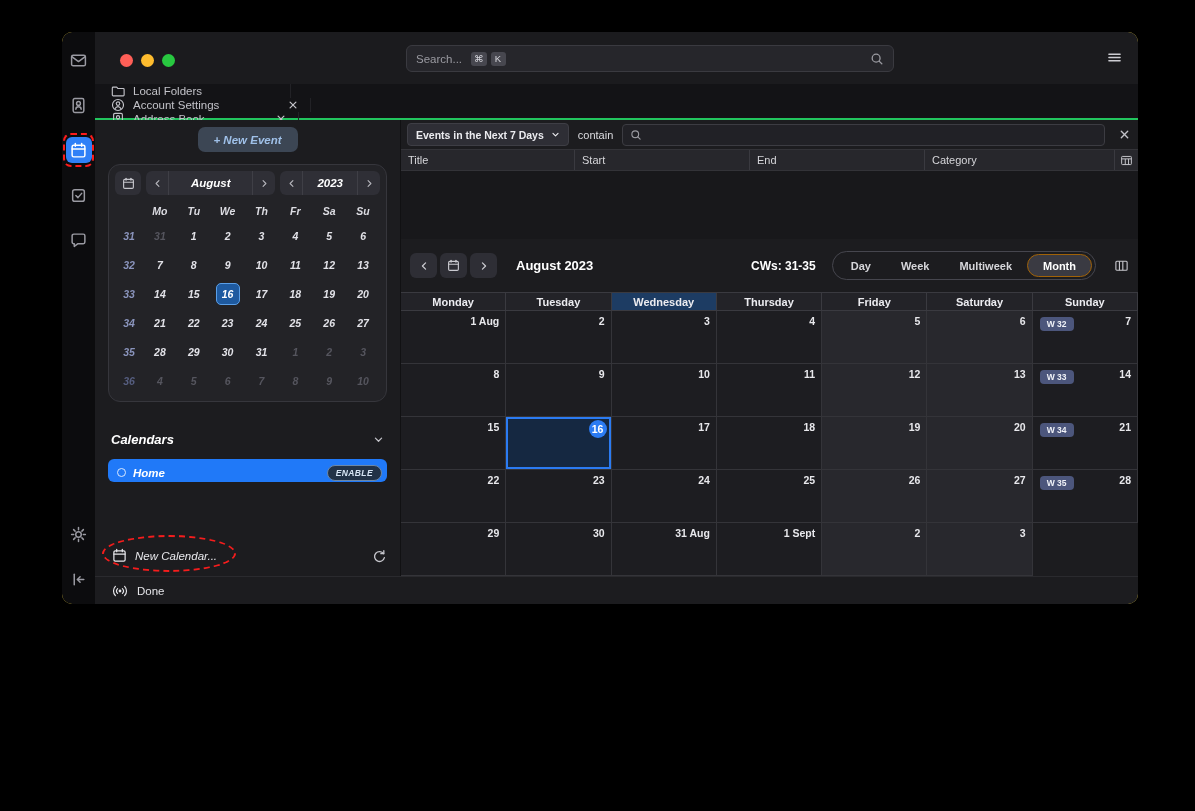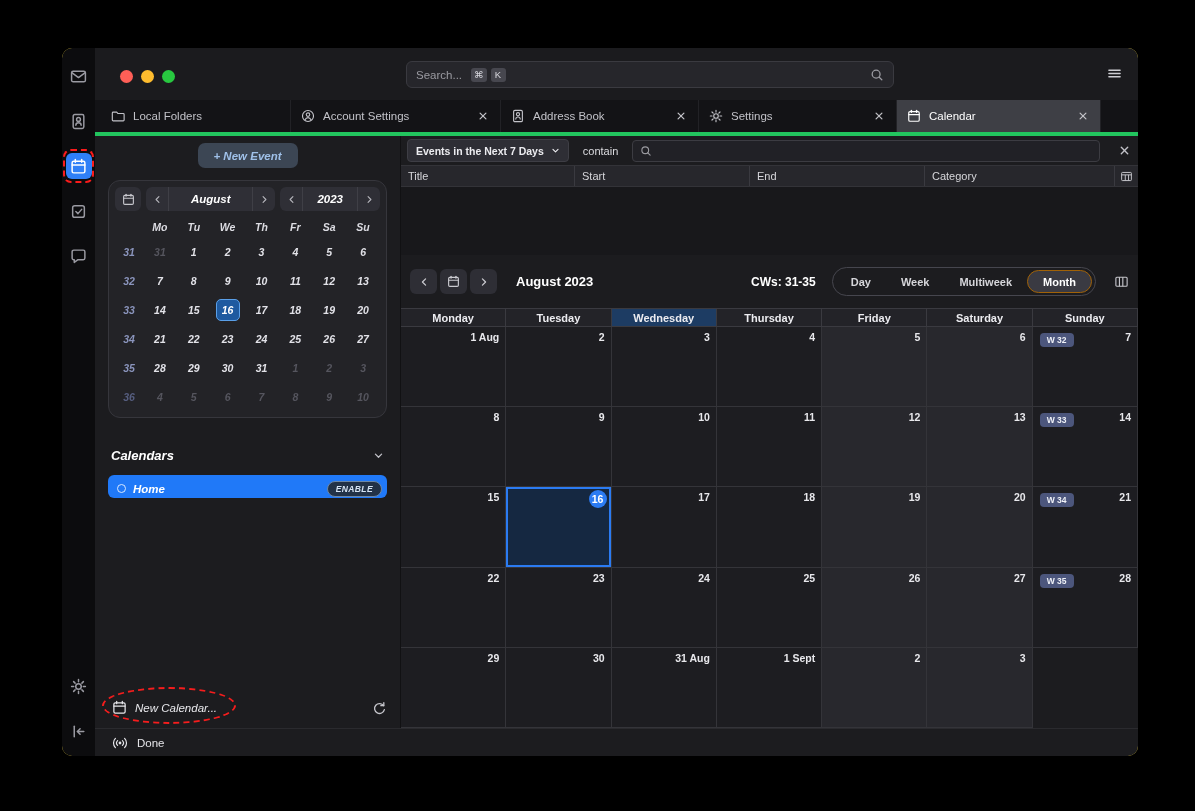--- a/index.html
+++ b/index.html
@@ -1,39 +1,39 @@
 <!DOCTYPE html>
 <html><head>
 <meta charset="utf-8">
 <style>
   * { margin:0; padding:0; box-sizing:border-box; }
   html,body { width:1195px; height:811px; background:#000; font-family:"Liberation Sans","DejaVu Sans",sans-serif; }
   .screen { position:relative; width:1195px; height:811px; background:#000; overflow:hidden; }
-  .window { position:absolute; left:62px; top:48px; width:1076px; height:708px; background:#fde047; border-radius:10px; overflow:hidden; }
+  .window { position:absolute; left:62px; top:32px; width:1076px; height:572px; background:#fde047; border-radius:10px; overflow:hidden; }
 
   
   .activity-bar { position:absolute; left:0; top:0; bottom:0; width:33px; background:#0c0c0e; display:flex; flex-direction:column; align-items:center; padding-top:15px; gap:19px; z-index:5; }
   .ab-btn { width:26px; height:26px; border-radius:6px; display:flex; align-items:center; justify-content:center; color:#9a9aa2; flex:0 0 auto; }
   .ab-btn.active { background:#2f80f7; color:#fff; }
   .ab-bottom { margin-top:auto; display:flex; flex-direction:column; gap:19px; padding-bottom:12px; align-items:center; }
   .ab-annotation { position:absolute; left:1px; top:101px; width:31px; height:34px; border:2px dashed #fb1b1b; border-radius:8px; pointer-events:none; }
 
   
   .titlebar { position:absolute; left:33px; right:0; top:0; height:52px; background:#1b1b1e; }
   .traffic-lights { position:absolute; left:25px; top:22px; display:flex; gap:8px; }
   .tl { width:13px; height:13px; border-radius:50%; }
   .tl.red { background:#ff5f57; } .tl.yellow { background:#febc2e; } .tl.green { background:#28c840; }
   .global-search { position:absolute; left:311px; top:13px; width:488px; height:27px; background:#26262b; border:1px solid #3a3a40; border-radius:6px; display:flex; align-items:center; padding:0 9px; gap:4px; }
   .gs-text { color:#9a9aa1; font-size:11.5px; margin-right:5px; }
   .keycap { background:#47474f; color:#d8d8de; border-radius:3px; font-size:9.5px; min-width:15px; height:14px; display:flex; align-items:center; justify-content:center; padding:0 3px; }
   .gs-mag { margin-left:auto; color:#9a9aa1; display:flex; }
   .menu-btn { position:absolute; right:15px; top:18px; color:#cdcdd2; display:flex; }
 
   
-  .tabbar { position:absolute; left:33px; right:0; top:52px; height:36px; background:#131316; border-bottom:4px solid #22c55e; display:flex; align-items:stretch; padding-left:6px; }
+  .tabbar { position:absolute; left:33px; right:0; top:52px; height:36px; background:#131316; border-bottom:2px solid #22c55e; display:flex; align-items:stretch; padding-left:6px;flex-direction:column; }
   .tab { display:flex; align-items:center; gap:8px; padding:0 10px; border-right:1px solid #222226; color:#c2c2c8; font-size:11.5px; flex:0 0 auto; }
   .tab svg { flex:0 0 auto; }
   .tab.active { background:#3e3f45; color:#fff; }
   .tab-close { margin-left:auto; display:flex; color:#c0c0c5; padding:2px; }
   .t1 { width:190px; } .t2 { width:210px; } .t3 { width:198px; } .t4 { width:198px; } .t5 { width:204px; }
 
   
   .leftpanel { position:absolute; left:33px; top:88px; width:305px; bottom:28px; background:#1c1c1f;font-style:italic; }
   .new-event-btn { display:flex; align-items:center; justify-content:center; margin:7px auto 12px; width:100px; height:25px; background:#3c4654; color:#9fc0e8; font-size:11.5px; font-weight:bold; border-radius:7px; }
   .minical { margin:0 13px; background:#232327; border:1px solid #36363c; border-radius:12px; padding:6px; }
@@ -57,21 +57,21 @@
   .home-row { margin:12px 13px 0; height:23px; background:#2079f8; border-radius:6px; display:flex; align-items:center; padding:4px 5px 0 9px; gap:7px; }
   .home-dot { width:9px; height:9px; border:1.5px solid #d8e8ff; border-radius:50%; flex:0 0 auto; }
   .home-label { font-size:11.5px; font-weight:bold; color:#fff; }
   .enable-badge { margin-left:auto; background:#223247; border:1px solid #6c87a6; color:#d6e4f4; font-size:8.5px; font-weight:bold; letter-spacing:.4px; padding:2px 8px; border-radius:9px; }
   .newcal-row { position:absolute; left:17px; bottom:13px; display:flex; align-items:center; gap:8px; color:#e8e8ec; font-size:11.5px; }
   .newcal-ellipse { position:absolute; left:7px; bottom:4px; width:134px; height:37px; border:2px dashed #f51d1d; border-radius:50%; pointer-events:none; }
   .refresh-btn { position:absolute; right:13px; bottom:12px; color:#c6c6cc; display:flex; }
 
   
   .main { position:absolute; left:338px; right:0; top:88px; bottom:28px; display:flex; flex-direction:column; background:#1c1c1f; border-left:1px solid #111113; }
-  .filterbar { height:29px; display:flex; align-items:center; gap:14px; padding:0 4px 0 6px; }
+  .filterbar { height:29px; display:flex; align-items:center; gap:9px; padding:0 4px 0 6px; }
   .filter-dropdown { height:23px; display:flex; align-items:center; gap:7px; background:#2e2e35; border:1px solid #3e3e45; border-radius:4px; padding:0 8px; font-size:10.5px; font-weight:bold; color:#ececf0; }
   .contain-label { font-size:11px; color:#dcdce0; }
   .filter-search { flex:1; height:22px; background:#212126; border:1px solid #3c3c42; border-radius:4px; display:flex; align-items:center; gap:6px; padding:0 7px; color:#9a9aa0; }
   .filter-search input { flex:1; background:transparent; border:none; outline:none; color:#e8e8ea; font-size:11px; font-family:inherit; }
   .filter-x { width:20px; height:20px; display:flex; align-items:center; justify-content:center; color:#c2c2c8; }
   .etH { height:22px; display:grid; grid-template-columns:174px 175px 175px 1fr 23px; background:#27272c; border-top:1px solid #333338; border-bottom:1px solid #333338; font-size:11px; color:#d6d6da; }
   .etH .c { display:flex; align-items:center; padding-left:7px; border-right:1px solid #3a3a40; }
   .etH .ic { display:flex; align-items:center; justify-content:center; color:#c6c6cc; }
   .event-list { height:68px; background:#18181b; }
   .cal-toolbar { height:53px; display:flex; align-items:center; padding:0 9px; gap:10px; }

